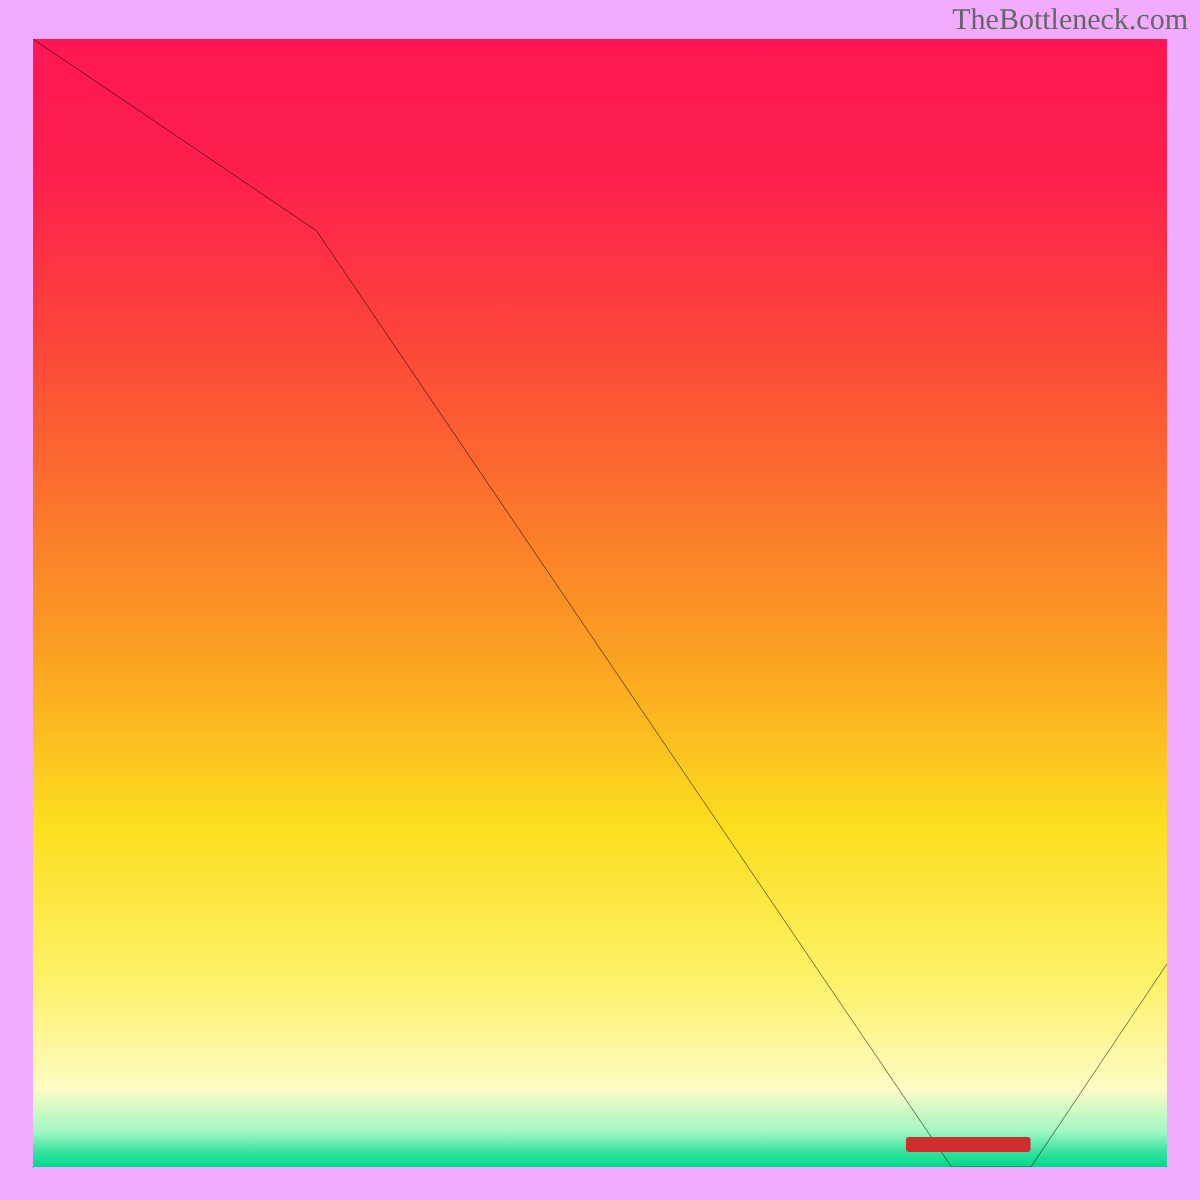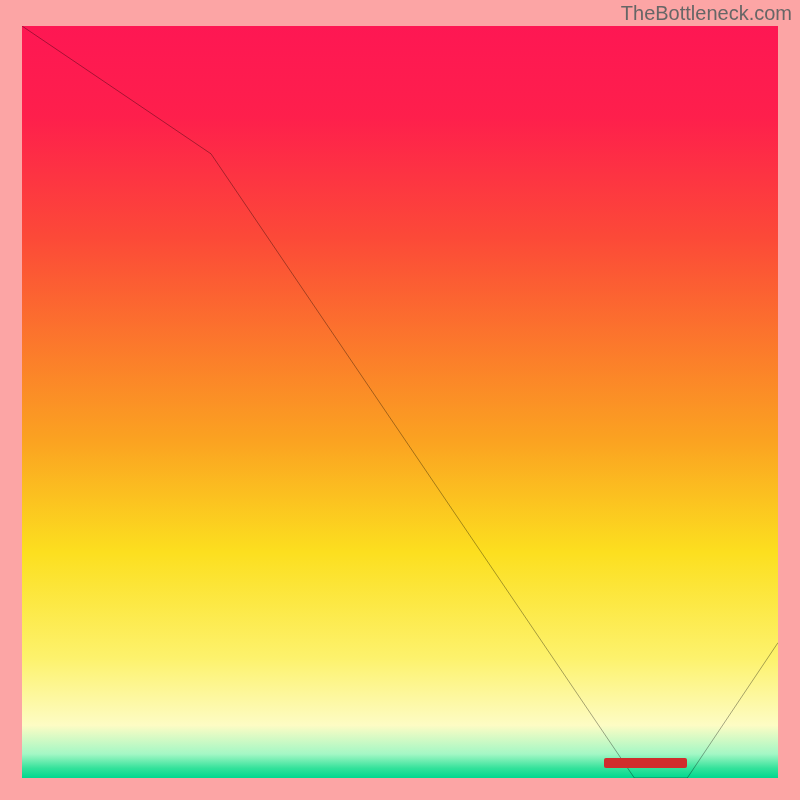--- a/index.html
+++ b/index.html
@@ -16,21 +16,22 @@
     top: 2px;
     right: 8px;
     color: #666;
     font-size: 20px;
     font-weight: 500;
     z-index: 20;
   }
   .frame {
     position: absolute;
     inset: 0;
-    background: #fca5a5;
+    background: #f0abfc;
+    font-family: Liberation Serif, serif;
   }
   .plot {
     position: absolute;
     left: 22px;
     right: 22px;
     top: 26px;
     bottom: 22px;
     overflow: hidden;
   }
   .gradient {

